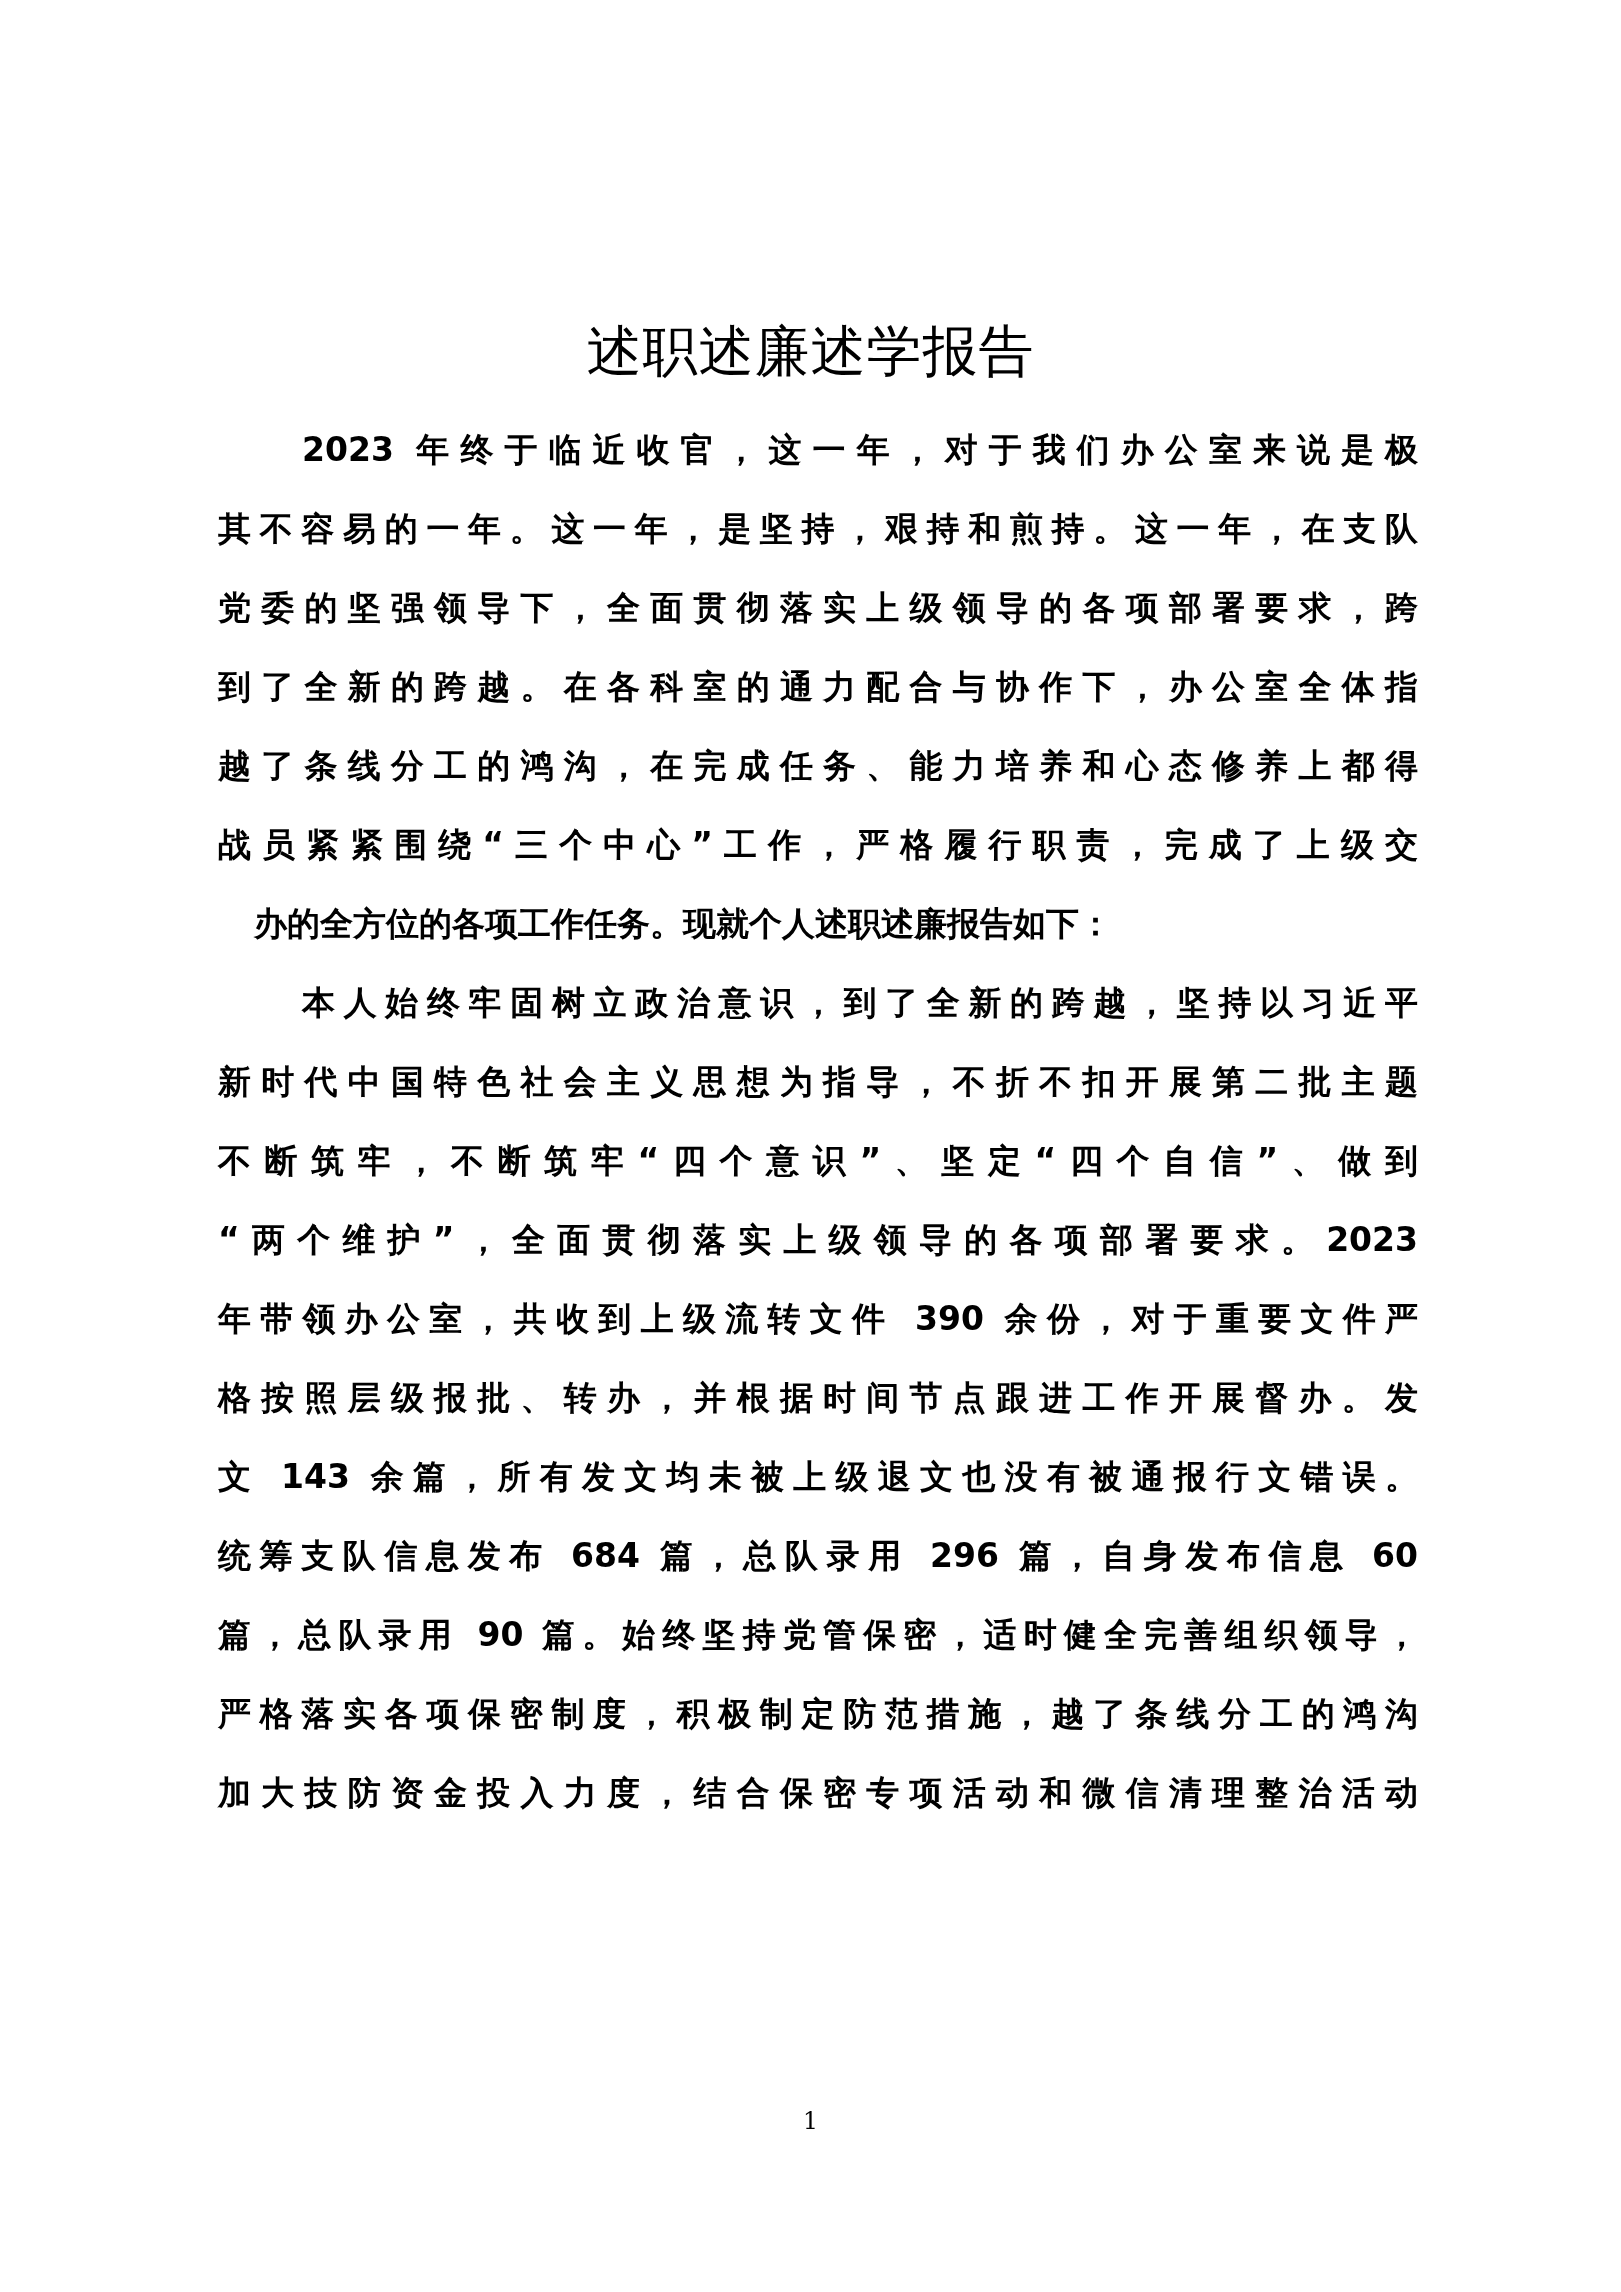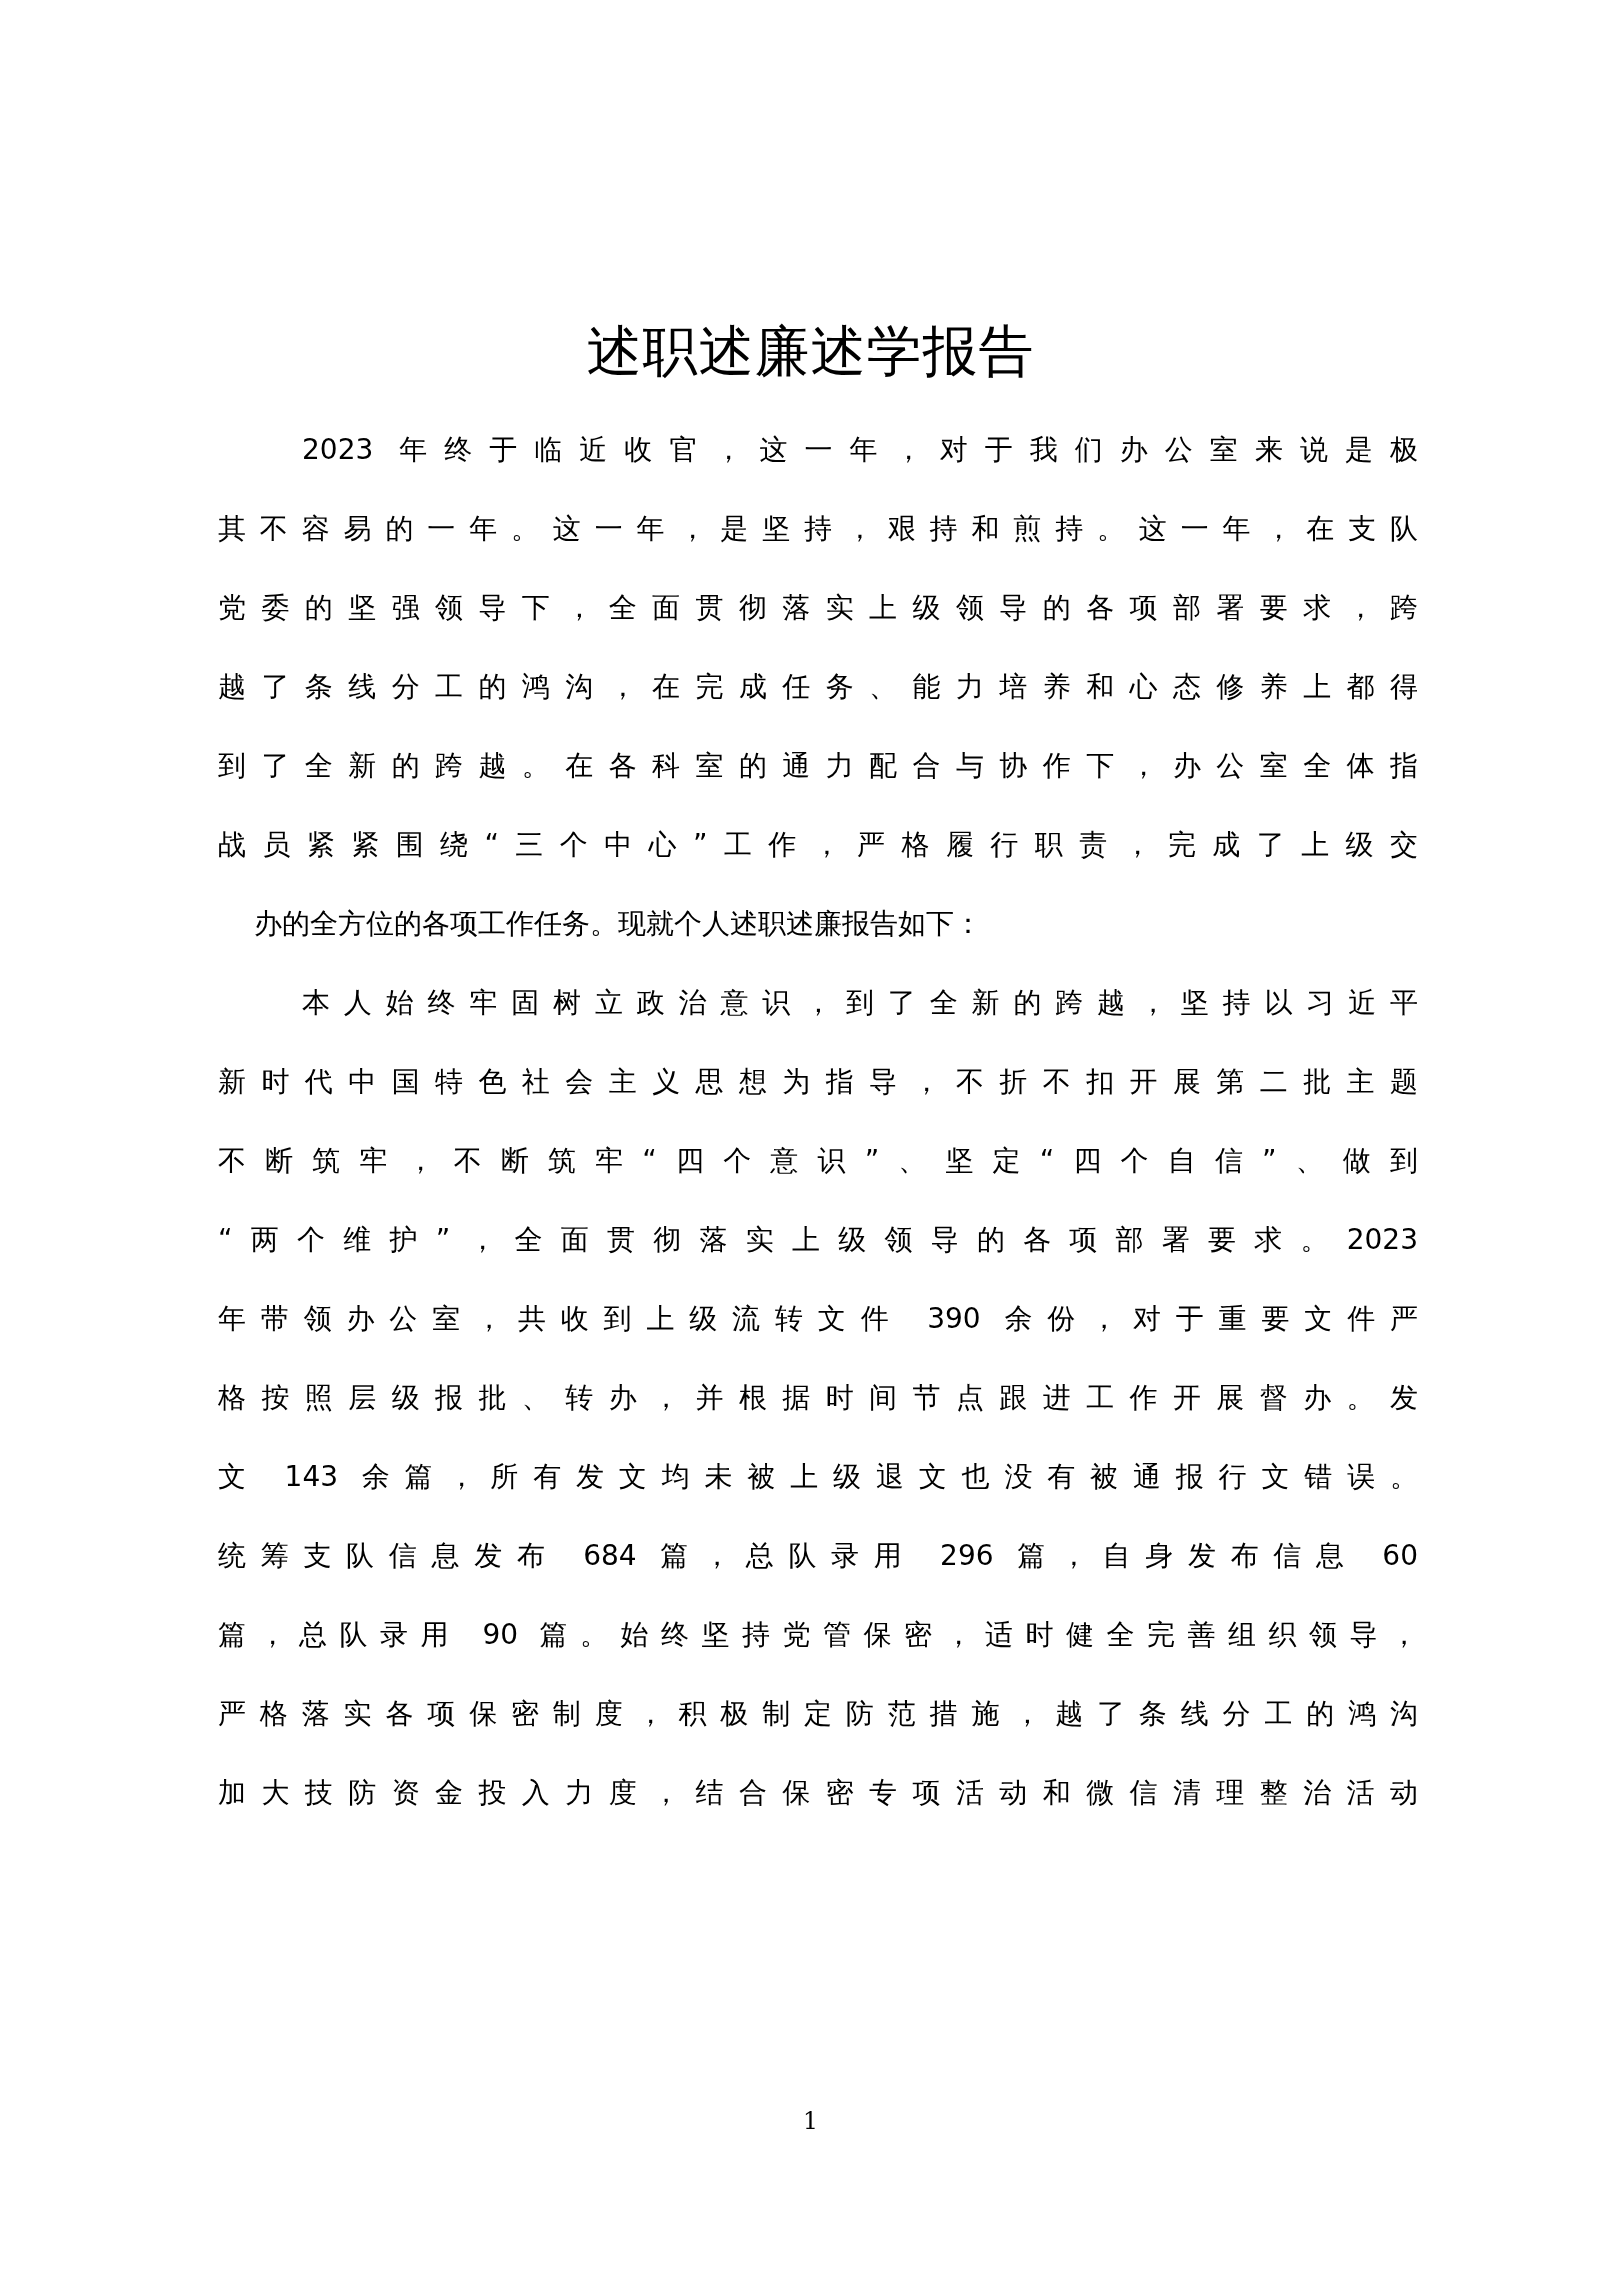--- a/index.html
+++ b/index.html
@@ -39,25 +39,26 @@
     .body {
       position: absolute;
       left: 218px;
       top: 410px;
       width: 1200px;
     }
     .line {
       display: block;
       height: 79px;
       line-height: 79px;
-      font-size: 28px;
+      font-size: 33px;
       white-space: nowrap;
       text-align: justify;
       text-align-last: justify;
       letter-spacing: 0px;
+      font-weight: bold;
     }
     .line.indent {
       padding-left: 84px;
     }
     .line.last {
       text-align-last: left;
       margin-left: 36px;
     }
     .page-number {
       position: absolute;
@@ -76,22 +77,22 @@
 <div class="page">
 
   <h1 class="title">述职述廉述学报告</h1>
 
   <div class="body">
 
     <div class="paragraph">
       <span class="line indent">2023 年终于临近收官，这一年，对于我们办公室来说是极</span>
       <span class="line">其不容易的一年。这一年，是坚持，艰持和煎持。这一年，在支队</span>
       <span class="line">党委的坚强领导下，全面贯彻落实上级领导的各项部署要求，跨</span>
+      <span class="line">到了全新的跨越。在各科室的通力配合与协作下，办公室全体指</span>
       <span class="line">越了条线分工的鸿沟，在完成任务、能力培养和心态修养上都得</span>
-      <span class="line">到了全新的跨越。在各科室的通力配合与协作下，办公室全体指</span>
       <span class="line">战员紧紧围绕“三个中心”工作，严格履行职责，完成了上级交</span>
       <span class="line last">办的全方位的各项工作任务。现就个人述职述廉报告如下：</span>
     </div>
 
     <div class="paragraph">
       <span class="line indent">本人始终牢固树立政治意识，到了全新的跨越，坚持以习近平</span>
       <span class="line">新时代中国特色社会主义思想为指导，不折不扣开展第二批主题</span>
       <span class="line">不断筑牢，不断筑牢“四个意识”、坚定“四个自信”、做到</span>
       <span class="line">“两个维护”，全面贯彻落实上级领导的各项部署要求。2023</span>
       <span class="line">年带领办公室，共收到上级流转文件 390 余份，对于重要文件严</span>

